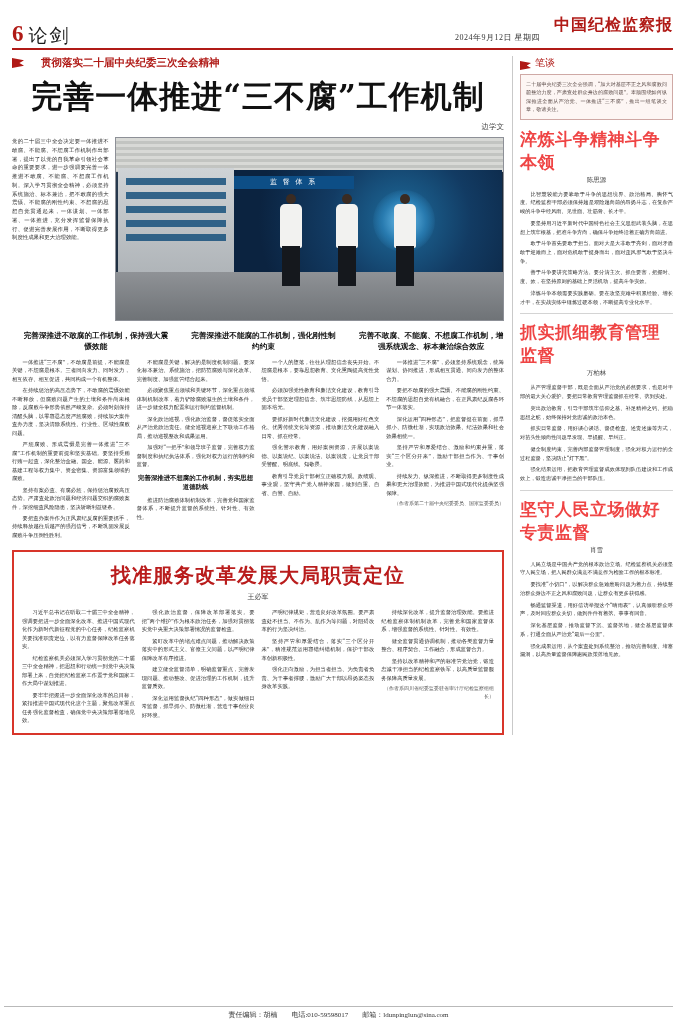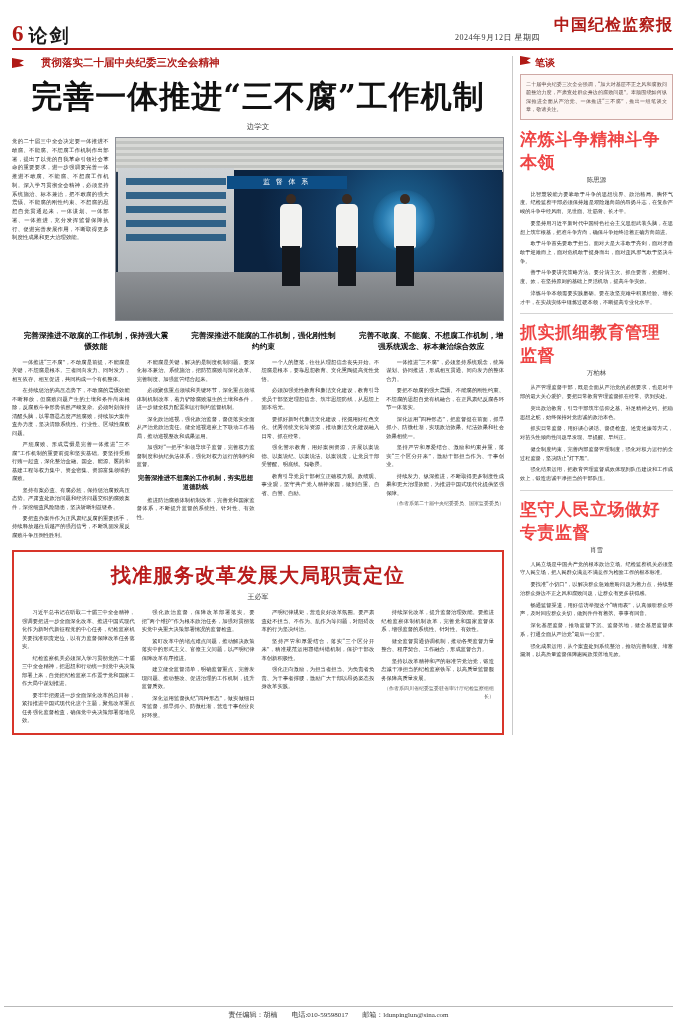--- a/index.html
+++ b/index.html
@@ -36,21 +36,21 @@
     font-family: "Liberation Serif", serif;
     font-size: 23px;
     font-weight: bold;
     color: #b01a16;
     line-height: 1;
     padding-bottom: 3px;
     padding-right: 5px;
   }
   .section-name {
     font-size: 19px;
-    font-weight: bold;
+    font-weight: normal;
     letter-spacing: 2px;
     color: #1a1a1a;
     line-height: 1;
     padding-bottom: 3px;
   }
   .masthead-date {
     margin-left: auto;
     font-size: 8px;
     color: #333;
     padding-bottom: 5px;
@@ -102,21 +102,21 @@
   .headline-main {
     font-family: "DejaVu Serif", "Liberation Serif", serif;
     font-size: 31px;
     font-weight: bold;
     text-align: center;
     letter-spacing: 1px;
     margin: 6px 0 4px 0;
     color: #111;
   }
   .byline {
-    text-align: center;
+    text-align: right;
     font-size: 7.5px;
     color: #444;
     margin-bottom: 5px;
   }
 
   
   .lede {
     display: flex;
     gap: 6px;
   }
@@ -157,21 +157,21 @@
   }
   .photo .leftpanel {
     position: absolute; left: 2px; top: 30px; width: 116px; bottom: 42px;
     background: linear-gradient(180deg,#cfd3d6,#aeb3b7);
   }
   .photo .leftpanel .bar {
     position:absolute; left:8px; right:8px; height:7px;
     background:#17517d; opacity:.85;
   }
   .photo .banner {
-    position:absolute; left:111px; top:38px; width:120px; height:13px;
+    position:absolute; left:118px; top:38px; width:120px; height:13px;
     background:#0d4e86; color:#fff; font-size:7px; line-height:13px;
     text-align:center; letter-spacing:2px;
   }
   .photo .person {
     position: absolute; bottom: 34px; width: 26px; height: 92px;
   }
   .photo .person .head {
     position:absolute; left:50%; transform:translateX(-50%); top:0;
     width:10px; height:10px; border-radius:50%; background:#3a2b22;
   }
@@ -251,22 +251,22 @@
   .boxed-byline {
     text-align: center;
     font-size: 7px;
     color: #444;
     margin-bottom: 6px;
   }
   .boxed .cols4 { margin-top: 0; }
 
   
   .rail-flagtitle {
-    display: flex; align-items: flex-start; gap: 4px;
-    font-size: 10px; font-weight: bold; color: #b01a16;
+    display: flex; align-items: flex-end; gap: 4px;
+    font-size: 10px; font-weight: normal; color: #b01a16;
     margin-bottom: 4px;
   }
   .rail-flagtitle .flag {
     display:inline-block; width:11px; height:9px; background:#b01a16;
     clip-path: polygon(0 0, 100% 22%, 62% 50%, 100% 78%, 0 100%);
   }
   .rail-lead {
     border: 1px solid #cfa9a5;
     background: #fdf6f4;
     padding: 5px;

